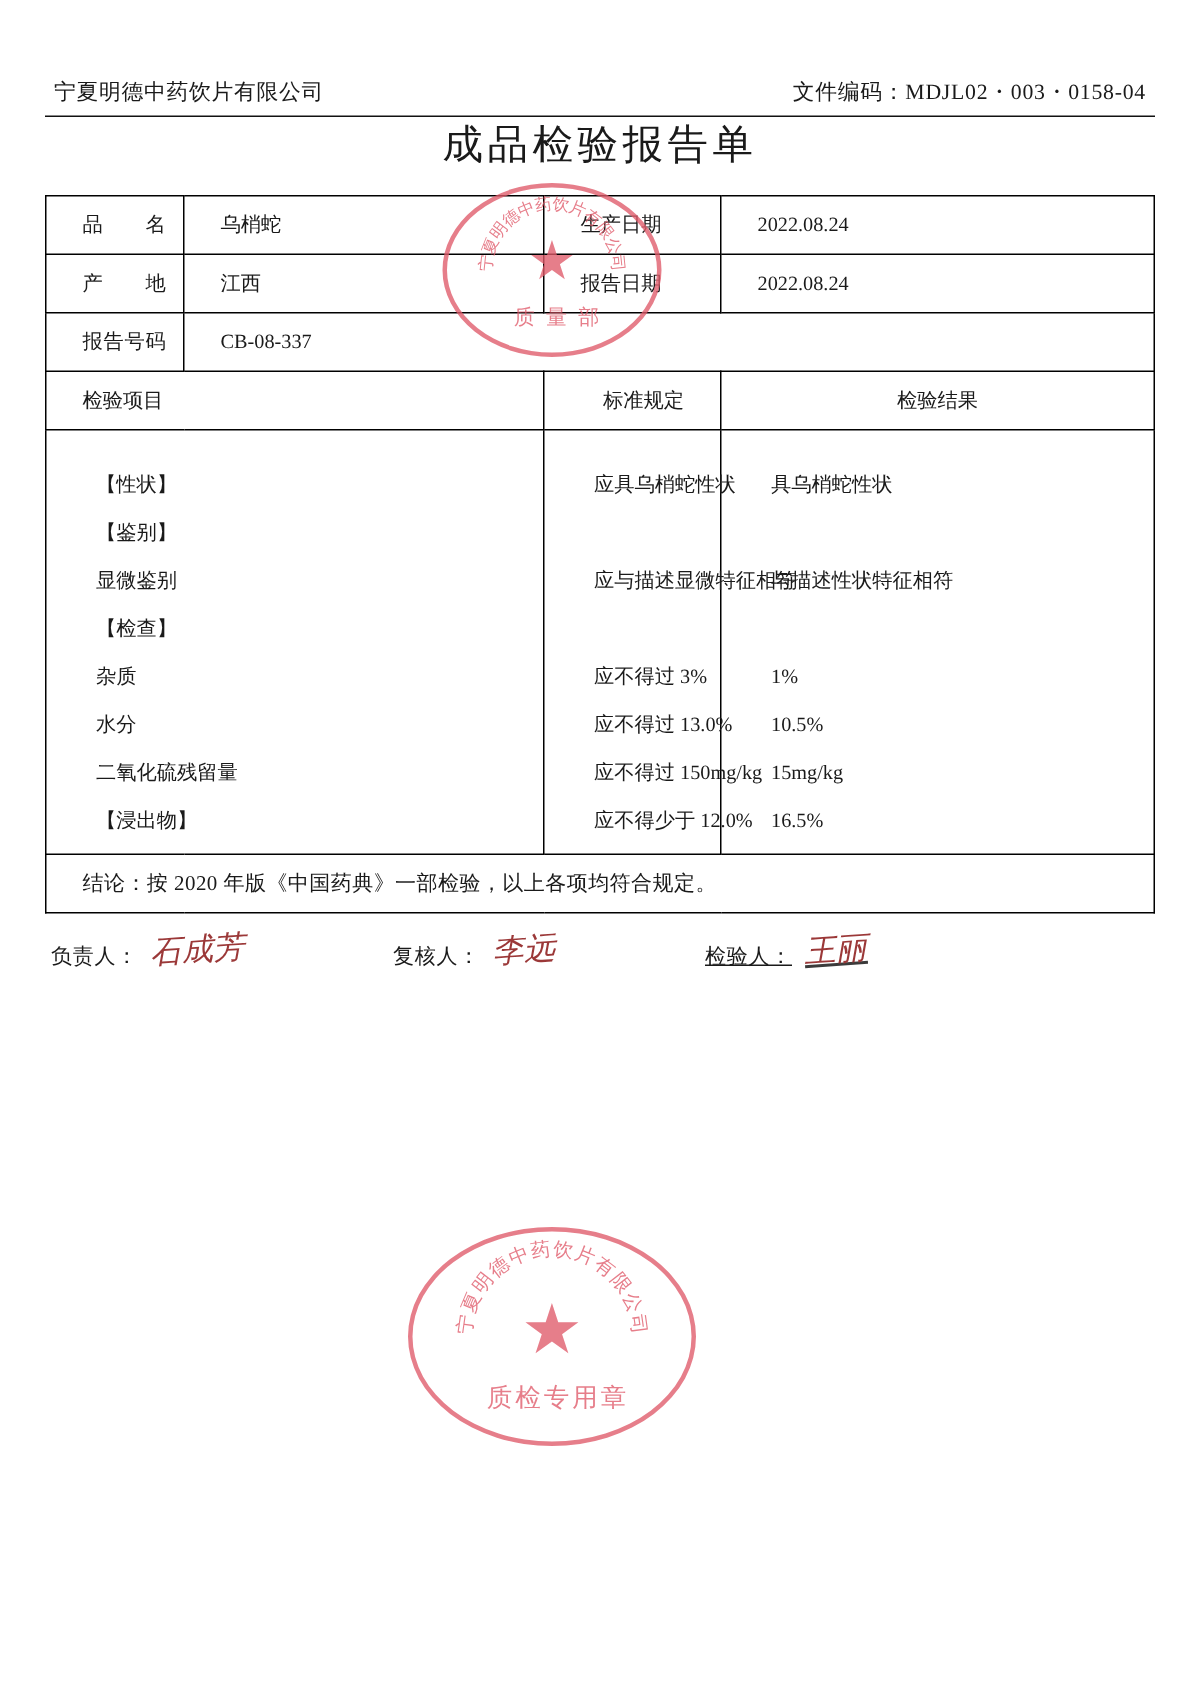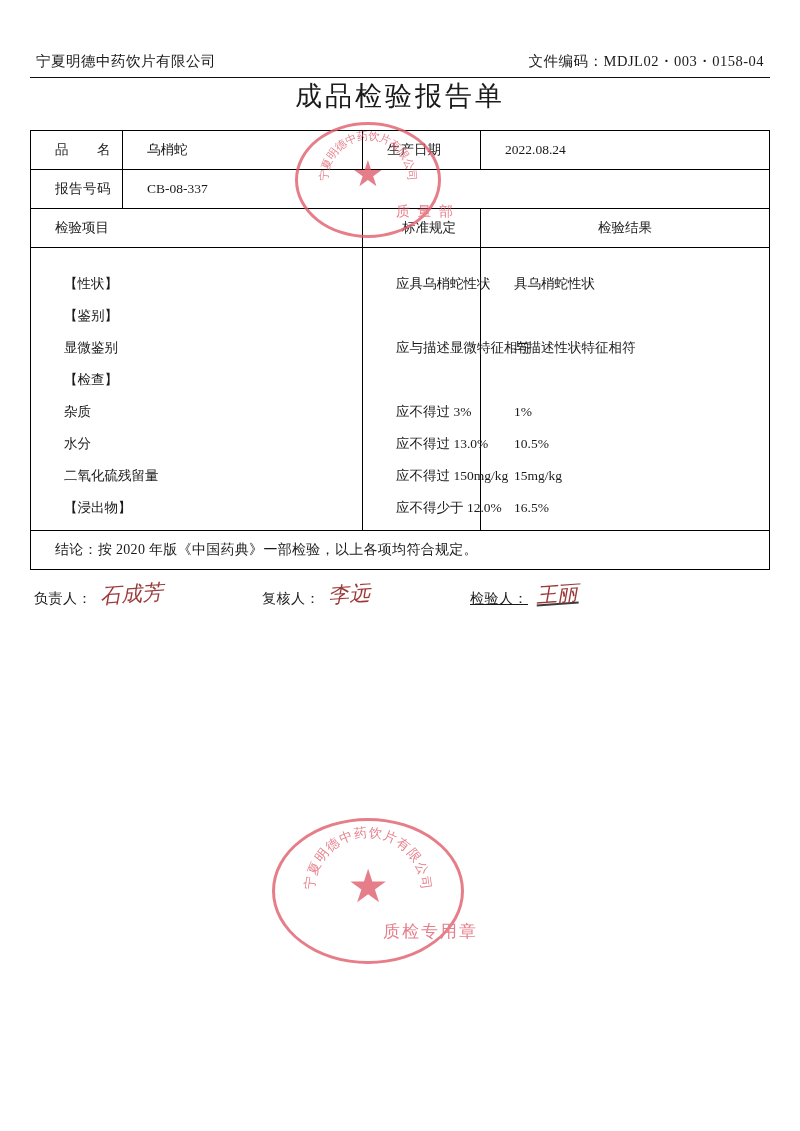--- a/index.html
+++ b/index.html
@@ -153,23 +153,23 @@
     position: absolute;
     left: 50%;
     top: 50%;
     font-size: 13px;
     font-family: "Liberation Serif", serif;
     transform-origin: 0 0;
     white-space: nowrap;
   }
   .stamp .bottom-text {
     position: absolute;
-    left: 17px;
+    left: 4px;
     width: 100%;
-    text-align: right;
+    text-align: center;
     font-size: 15px;
     letter-spacing: 2px;
     font-family: "Liberation Serif", serif;
   }
   
   #stamp-top {
     left: 295px;
     top: 122px;
     width: 140px;
     height: 110px;
@@ -205,20 +205,26 @@
       <col style="width:92px">
       <col style="width:240px">
       <col style="width:118px">
       <col>
     </colgroup>
     <tbody>
       <tr>
         <td class="lbl">品　　名</td>
         <td class="val">乌梢蛇</td>
         <td class="c-lbl2">生产日期</td>
+        <td class="val">2022.08.24</td>
+      </tr>
+      <tr>
+        <td class="lbl">产　　地</td>
+        <td class="val">江西</td>
+        <td class="c-lbl2">报告日期</td>
         <td class="val">2022.08.24</td>
       </tr>
       <tr>
         <td class="lbl">报告号码</td>
         <td class="val" colspan="3">CB-08-337</td>
       </tr>
 
       <tr class="res-head">
         <td colspan="2">检验项目</td>
         <td colspan="1" class="h-center" style="text-align:right">标准规定</td>

